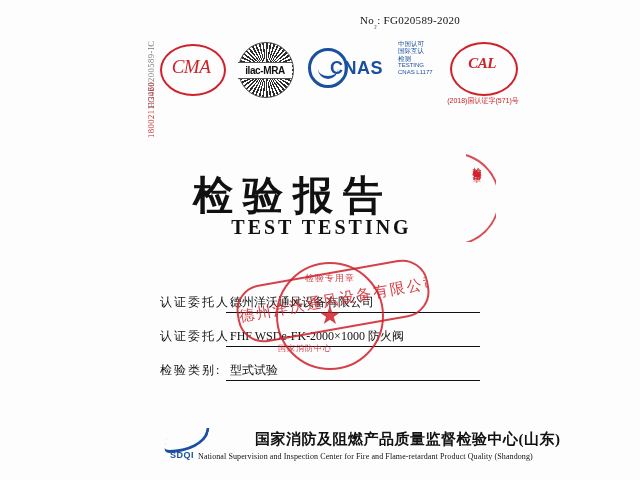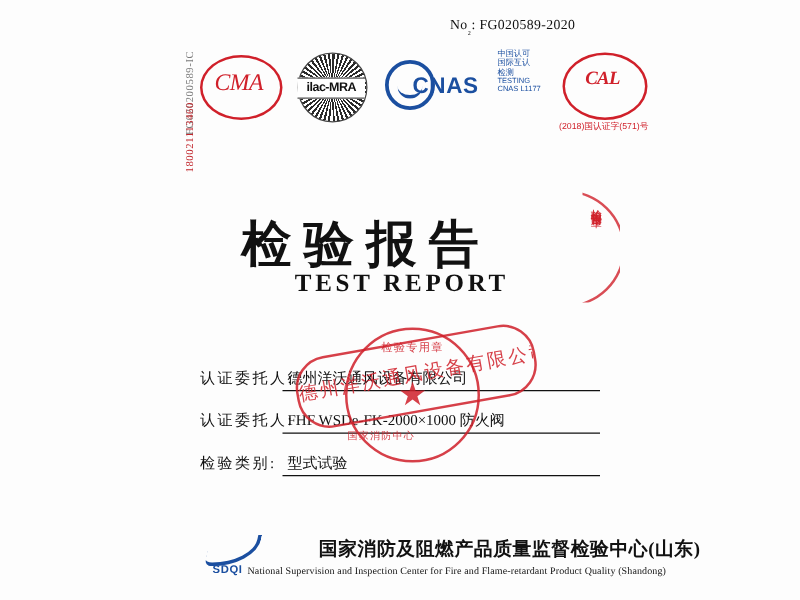--- a/index.html
+++ b/index.html
@@ -461,21 +461,21 @@
 
     <div class="logo logo-cal">
       <div class="cal-oval"></div>
       <div class="cal-text">CAL</div>
       <div class="cal-note">(2018)国认证字(571)号</div>
     </div>
 
   </div>
 
   <div class="title-cn">检验报告</div>
-  <div class="title-en">TEST REPORT</div>
+  <div class="title-en">TEST TESTING</div>
 
   <div class="fields">
 
     <div class="field-row">
       <div class="field-label">认证委托人:</div>
       <div class="field-value">德州洋沃通风设备有限公司</div>
       <div class="field-line"></div>
     </div>
 
     <div class="field-row">

